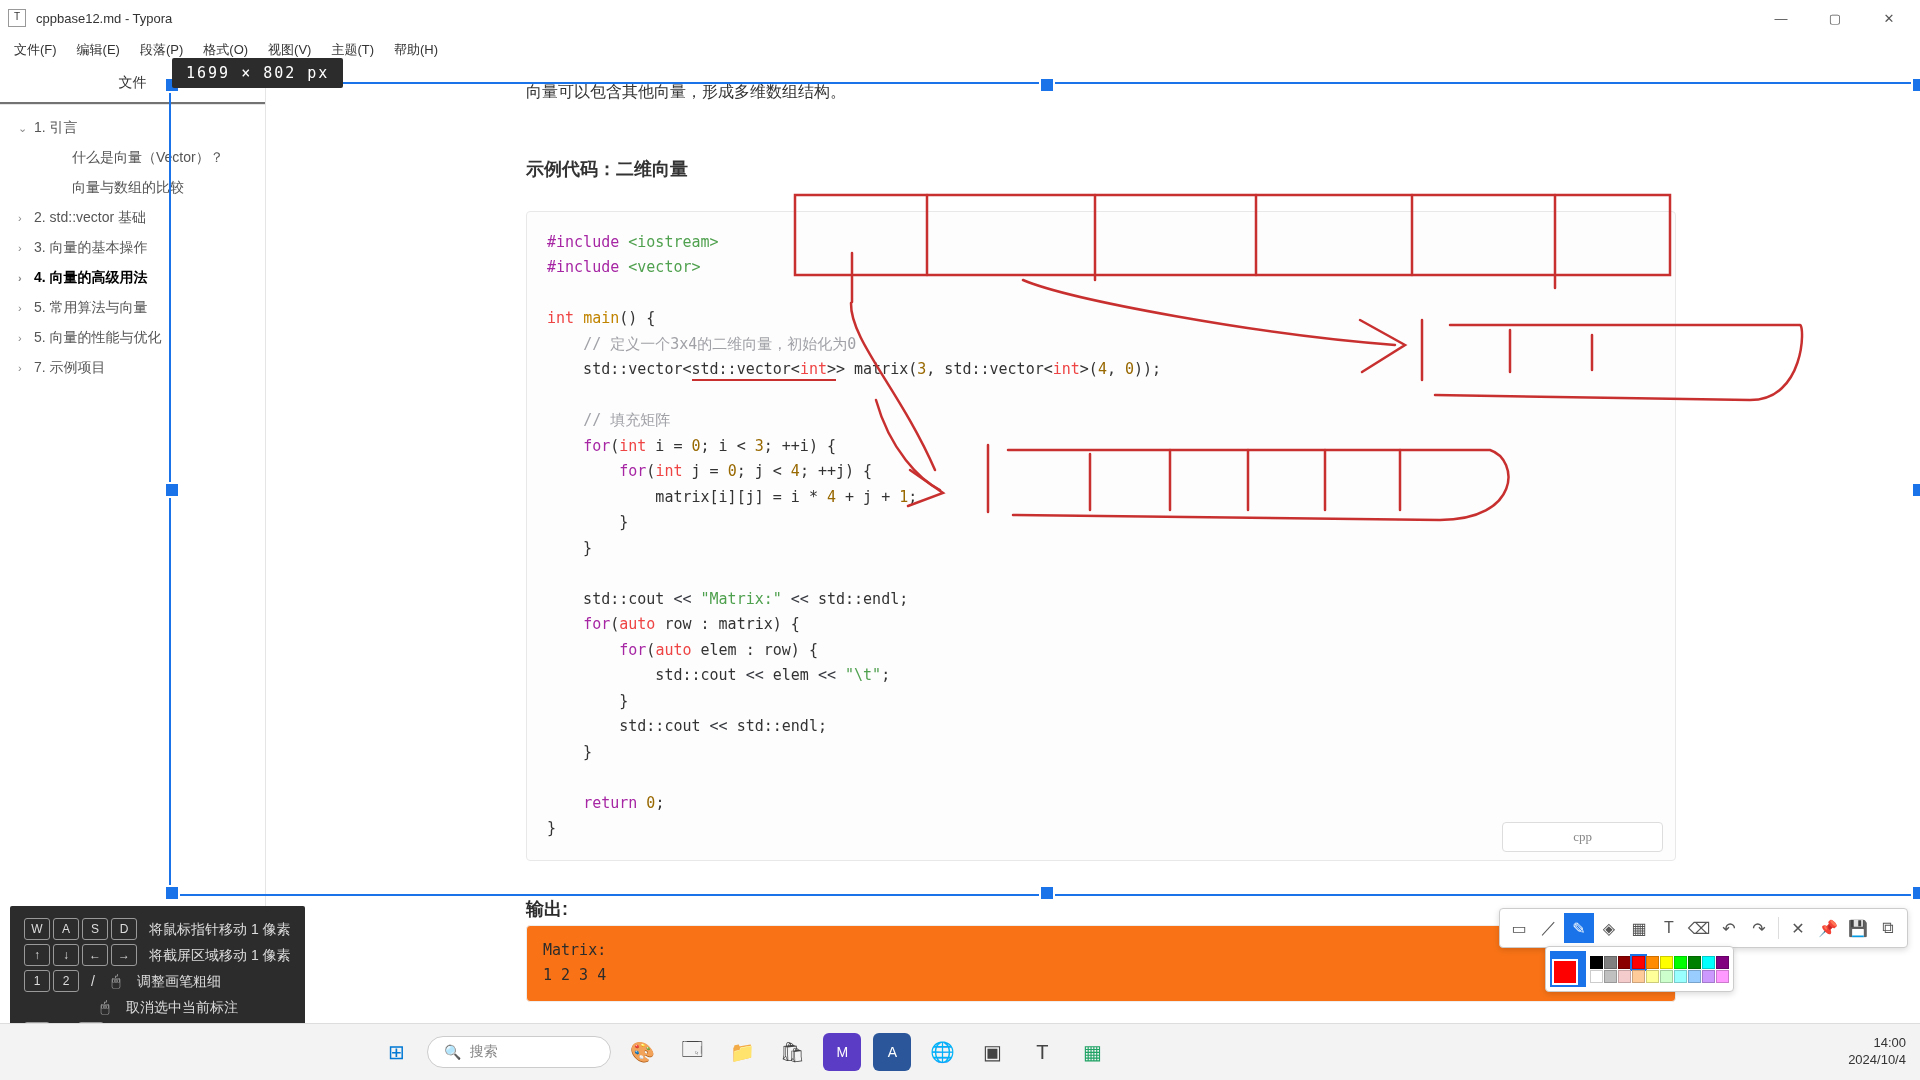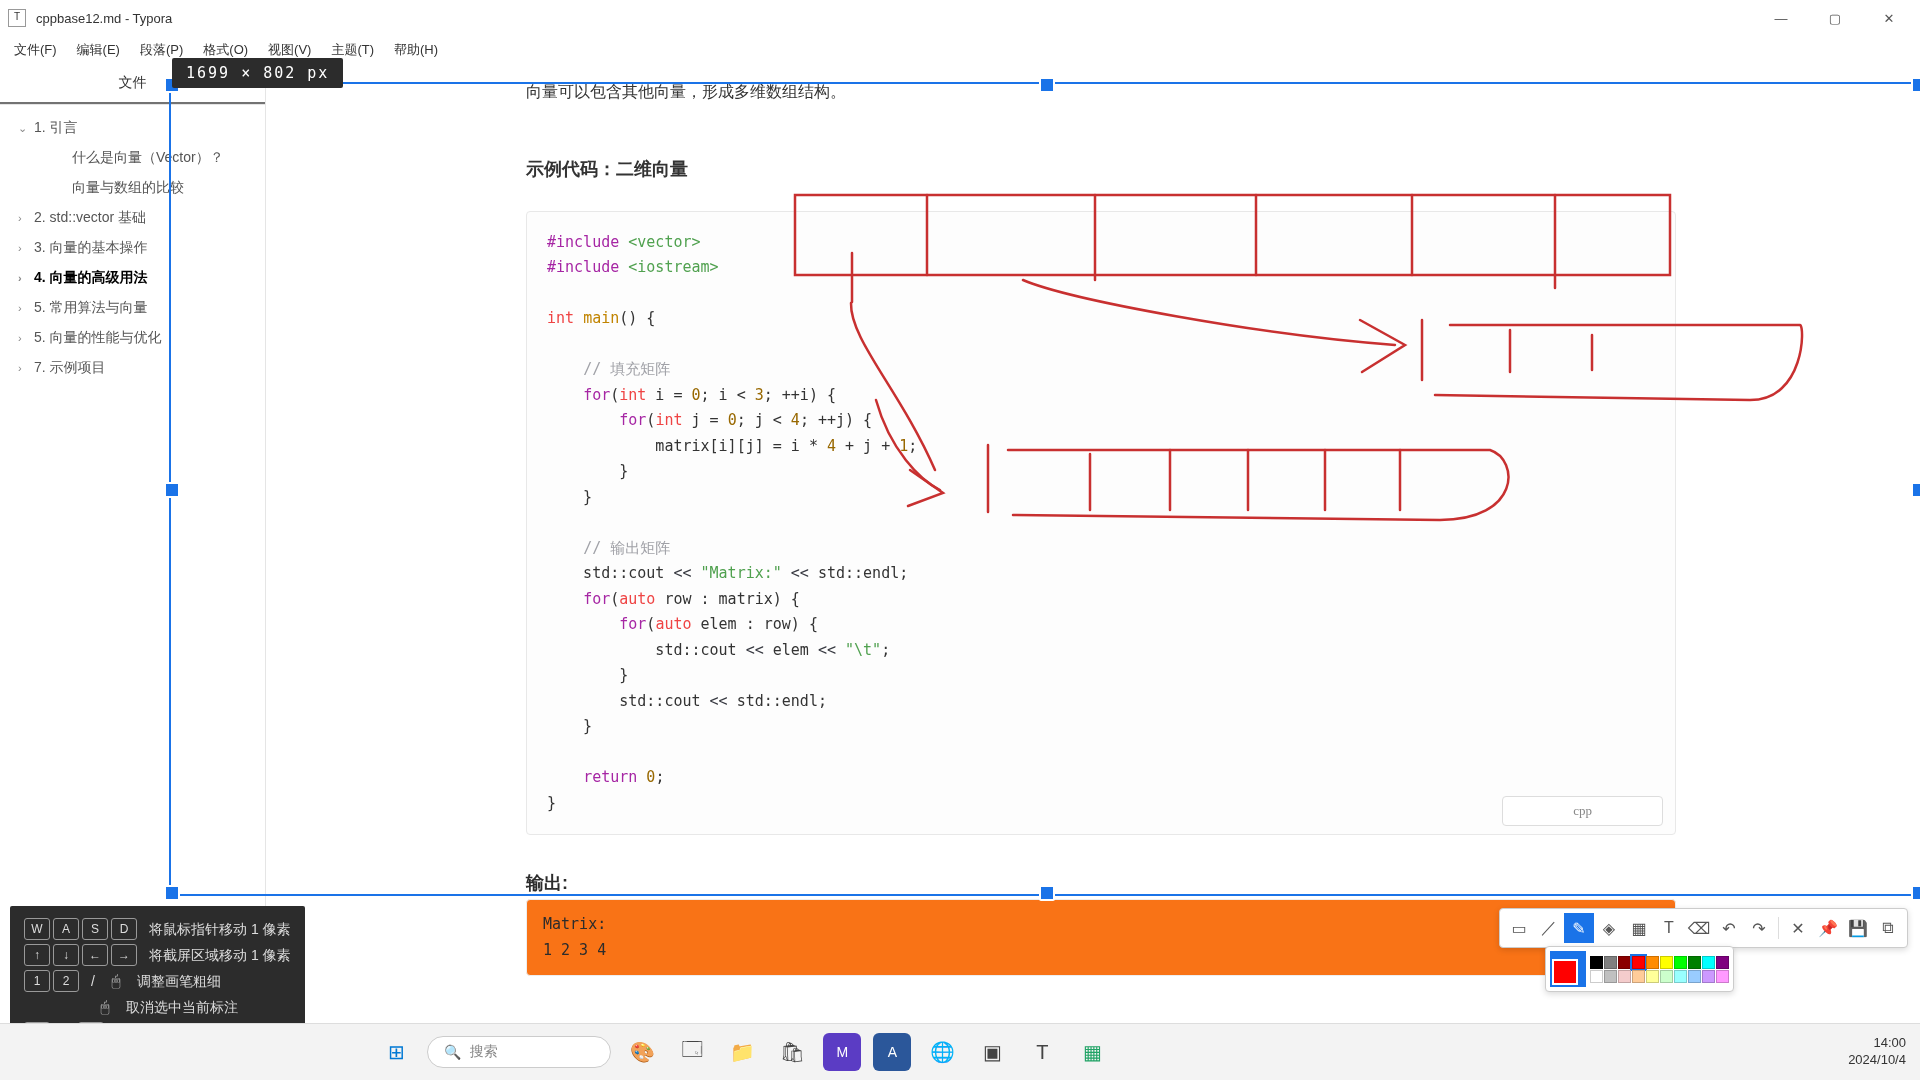--- a/index.html
+++ b/index.html
@@ -156,33 +156,34 @@
       <span>›</span>
     </div>
   </div>
 
   <div class="editor">
     <div class="editorinner">
       <div class="para">向量可以包含其他向量，形成多维数组结构。</div>
       <div class="h3">示例代码：二维向量</div>
 
       <div class="codeblock">
+<div><span class="kw">#include</span> <span class="str">&lt;iostream&gt;</span></div>
 <div><span class="kw">#include</span> <span class="str">&lt;vector&gt;</span></div>
-<div><span class="kw">#include</span> <span class="str">&lt;iostream&gt;</span></div>
 <div>&nbsp;</div>
 <div><span class="type">int</span> <span class="fn">main</span>() {</div>
+<div>&nbsp;&nbsp;&nbsp;&nbsp;<span class="com">// 定义一个3x4的二维向量，初始化为0</span></div>
+<div>&nbsp;&nbsp;&nbsp;&nbsp;std::vector&lt;<span class="underline">std::vector&lt;<span class="type">int</span>&gt;</span>&gt; matrix(<span class="num">3</span>, std::vector&lt;<span class="type">int</span>&gt;(<span class="num">4</span>, <span class="num">0</span>));</div>
 <div>&nbsp;</div>
 <div>&nbsp;&nbsp;&nbsp;&nbsp;<span class="com">// 填充矩阵</span></div>
 <div>&nbsp;&nbsp;&nbsp;&nbsp;<span class="kw">for</span>(<span class="type">int</span> i = <span class="num">0</span>; i &lt; <span class="num">3</span>; ++i) {</div>
 <div>&nbsp;&nbsp;&nbsp;&nbsp;&nbsp;&nbsp;&nbsp;&nbsp;<span class="kw">for</span>(<span class="type">int</span> j = <span class="num">0</span>; j &lt; <span class="num">4</span>; ++j) {</div>
 <div>&nbsp;&nbsp;&nbsp;&nbsp;&nbsp;&nbsp;&nbsp;&nbsp;&nbsp;&nbsp;&nbsp;&nbsp;matrix[i][j] = i * <span class="num">4</span> + j + <span class="num">1</span>;</div>
 <div>&nbsp;&nbsp;&nbsp;&nbsp;&nbsp;&nbsp;&nbsp;&nbsp;}</div>
 <div>&nbsp;&nbsp;&nbsp;&nbsp;}</div>
 <div>&nbsp;</div>
-<div>&nbsp;&nbsp;&nbsp;&nbsp;<span class="com">// 输出矩阵</span></div>
 <div>&nbsp;&nbsp;&nbsp;&nbsp;std::cout <span class="op">&lt;&lt;</span> <span class="str">"Matrix:"</span> <span class="op">&lt;&lt;</span> std::endl;</div>
 <div>&nbsp;&nbsp;&nbsp;&nbsp;<span class="kw">for</span>(<span class="type">auto</span> row : matrix) {</div>
 <div>&nbsp;&nbsp;&nbsp;&nbsp;&nbsp;&nbsp;&nbsp;&nbsp;<span class="kw">for</span>(<span class="type">auto</span> elem : row) {</div>
 <div>&nbsp;&nbsp;&nbsp;&nbsp;&nbsp;&nbsp;&nbsp;&nbsp;&nbsp;&nbsp;&nbsp;&nbsp;std::cout <span class="op">&lt;&lt;</span> elem <span class="op">&lt;&lt;</span> <span class="str">"\t"</span>;</div>
 <div>&nbsp;&nbsp;&nbsp;&nbsp;&nbsp;&nbsp;&nbsp;&nbsp;}</div>
 <div>&nbsp;&nbsp;&nbsp;&nbsp;&nbsp;&nbsp;&nbsp;&nbsp;std::cout <span class="op">&lt;&lt;</span> std::endl;</div>
 <div>&nbsp;&nbsp;&nbsp;&nbsp;}</div>
 <div>&nbsp;</div>
 <div>&nbsp;&nbsp;&nbsp;&nbsp;<span class="kw">return</span> <span class="num">0</span>;</div>
 <div>}</div>

